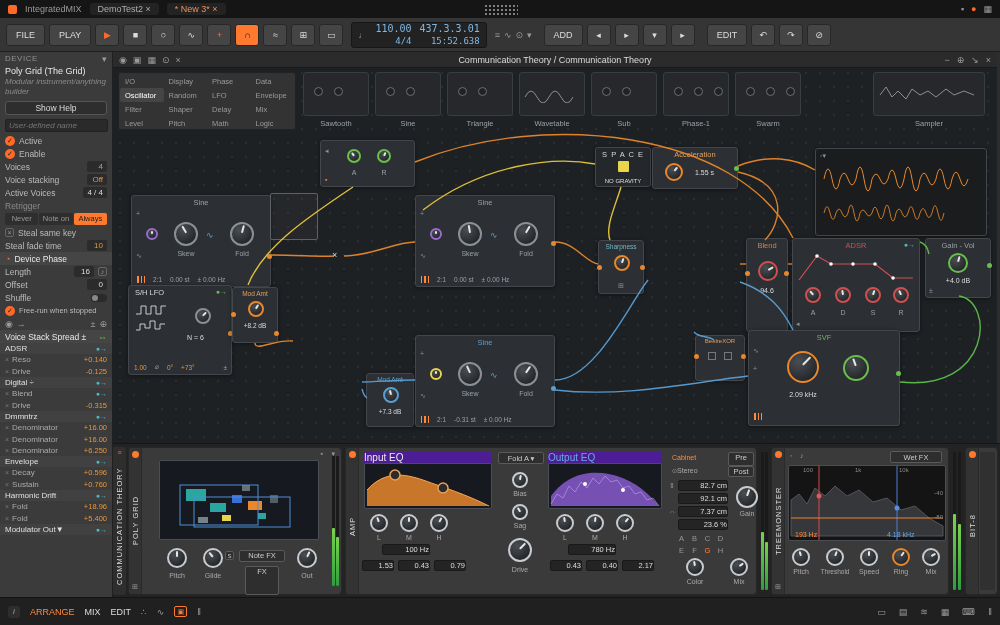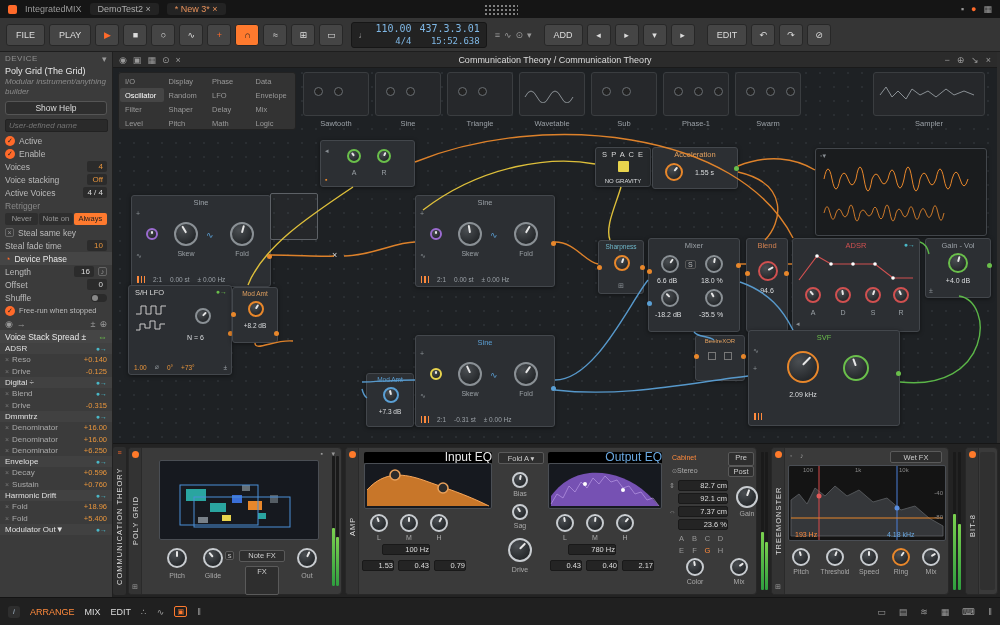--- a/index.html
+++ b/index.html
@@ -75,21 +75,21 @@
 .chain{position:absolute;left:113px;top:443px;width:887px;height:154px;background:#232323;border-top:1px solid #161616}
 .tstrip{position:absolute;left:0;top:3px;width:13px;height:148px;background:#2e2e2e;border-radius:2px;display:flex;flex-direction:column;align-items:center;padding:2px 0;gap:3px}
 .vlabel{writing-mode:vertical-rl;transform:rotate(180deg);font-size:7.5px;color:#ddd;letter-spacing:1px;flex:1;display:flex;align-items:center;justify-content:center}
 .dev{position:absolute;top:3px;height:148px;background:#3a3a3a;border-radius:4px;border:1px solid #272727}
 .dcol{position:absolute;left:0;top:0;bottom:0;width:13px;background:#333;border-right:1px solid #2a2a2a;display:flex;flex-direction:column;align-items:center;padding:3px 0;gap:3px;border-radius:4px 0 0 4px}
 .pw{width:7px;height:7px;border-radius:50%;background:#ff7a2a;flex:none}
 .disp{position:absolute;background:#16191f;border:1px solid #4a4e54;border-radius:2px;overflow:hidden}
 .cbtn{position:absolute;background:#2e2e2e;border:1px solid #5a5a5a;border-radius:2px;color:#ccc;font-size:7.5px;text-align:center;line-height:10px}
 .vb{position:absolute;height:11px;background:#242424;border:1px solid #191919;border-radius:2px;color:#ddd;font-size:7.5px;line-height:9px;text-align:right}
 .cklab{position:absolute;font-size:7px;color:#aaa;text-align:center}
-.hdrbar{position:absolute;height:11px;background:#000000;border-radius:2px 2px 0 0;font-size:12px;color:#e8e8e8;text-align:right;line-height:11px}
+.hdrbar{position:absolute;height:11px;background:#4c1d95;border-radius:2px 2px 0 0;font-size:10px;color:#e8e8e8;text-align:left;line-height:11px}
 .meter{position:absolute;width:3px;background:#1a1a1a;border-radius:1px}
 .meter::after{content:"";position:absolute;bottom:0;left:0;right:0;height:var(--lv,40%);background:linear-gradient(to top,#2f9e3f,#7ad14f);border-radius:1px}
 .cletter{position:absolute;width:11px;text-align:center;color:#999;font-size:7.5px}
 .cletter.on{color:#ff8a3c}
 
 .statusbar{position:absolute;left:0;top:597px;width:100%;height:28px;background:#202020;border-top:1px solid #141414;display:flex;align-items:center;gap:10px;padding:0 8px;font-size:9px}
 .sb-r{margin-left:auto;display:flex;gap:13px;align-items:center}
 .infoi{width:12px;height:12px;border-radius:3px;background:#2e2e2e;color:#9ab;text-align:center;line-height:12px;font-size:8px;font-style:italic}
 .obox{width:13px;height:11px;border:1px solid #ff7a2e;border-radius:2px;color:#ff7a2e;font-size:7px;line-height:10px;text-align:center}
 </style>
@@ -472,35 +472,20 @@
     </div>
 
     <div class="gmod" style="left:485px;top:188px;width:46px;height:54px">
       <div class="gmt" style="font-size:6.5px;color:#6fb7c9">Sharpness</div>
       <div class="knob k16" style="left:15px;top:14px;--ring:#e8872b;--rot:20deg"></div>
       <span class="gicon" style="left:19px;bottom:3px">⊞</span>
       <span class="pdot" style="left:-2px;top:24px;background:#e8872b"></span>
       <span class="pdot" style="right:-2px;top:24px;background:#e8872b"></span>
     </div>
 
-    <div class="gmod" style="left:535px;top:186px;width:92px;height:94px">
-      <div class="gmt">Mixer</div>
-      <div class="knob k18" style="left:12px;top:16px;--ring:#8a9095;--rot:35deg"></div>
-      <div class="gval" style="left:36px;top:21px;color:#bbb;border:1px solid #555;border-radius:2px;padding:0 2px">S</div>
-      <div class="knob k18" style="left:56px;top:16px;--ring:#8a9095;--rot:10deg"></div>
-      <div class="gval" style="left:8px;top:38px">6.6 dB</div>
-      <div class="gval" style="left:52px;top:38px">18.0 %</div>
-      <div class="knob k18" style="left:12px;top:50px;--ring:#8a9095;--rot:-45deg"></div>
-      <div class="knob k18" style="left:56px;top:50px;--ring:#8a9095;--rot:-30deg"></div>
-      <div class="gval" style="left:6px;top:72px">-18.2 dB</div>
-      <div class="gval" style="left:50px;top:72px">-35.5 %</div>
-      <span class="pdot" style="left:-2px;top:30px;background:#e8872b"></span>
-      <span class="pdot" style="left:-2px;top:62px;background:#5a9fd4"></span>
-      <span class="pdot" style="right:-2px;top:24px;background:#e8872b"></span>
-    </div>
 
     <div class="gmod" style="left:633px;top:186px;width:42px;height:94px">
       <div class="gmt" style="color:#d08050">Blend</div>
       <div class="knob k20" style="left:11px;top:22px;--ring:#d05050;--rot:60deg"></div>
       <div class="gval" style="left:0;top:48px;width:100%;text-align:center">94.6</div>
       <span class="pdot" style="left:-2px;top:32px;background:#e8872b"></span>
       <span class="pdot" style="right:-2px;top:32px;background:#e8872b"></span>
     </div>
 
     <div class="gmod" style="left:679px;top:186px;width:128px;height:94px">

